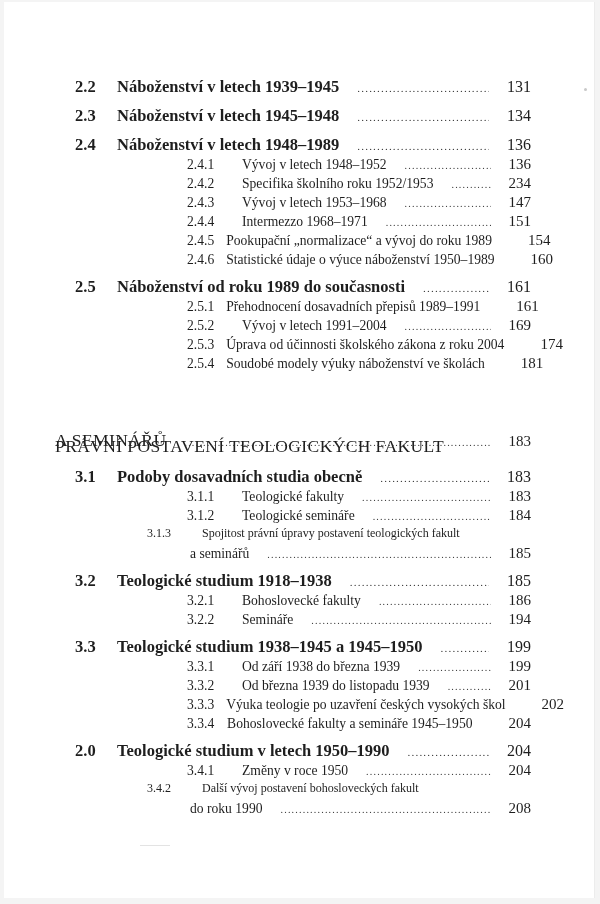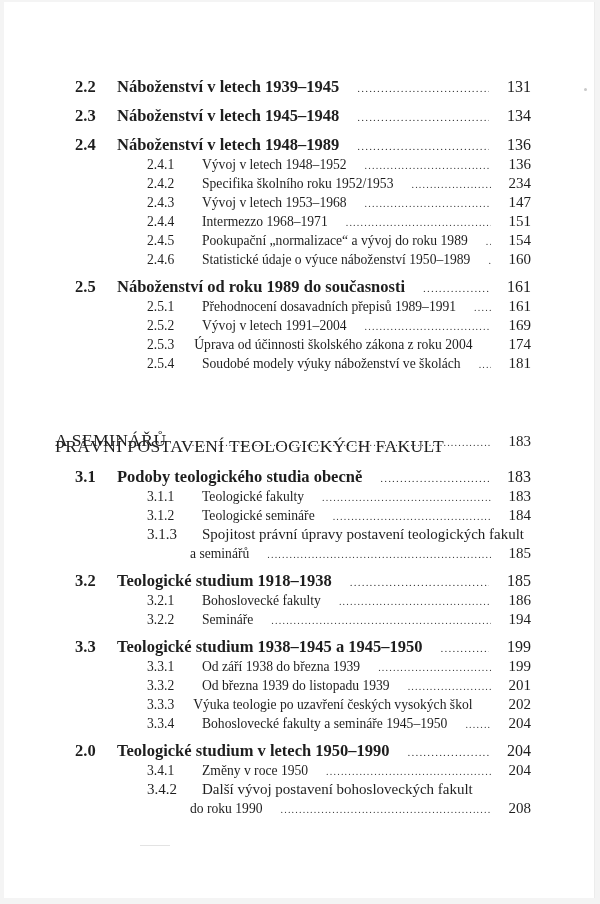--- a/index.html
+++ b/index.html
@@ -31,29 +31,29 @@
   .row .page-num { text-align: right; }
 
   
   .l2 { left: 75px; width: 456px; font-weight: bold; font-size: 16.5px; }
   .l2 .num { width: 30px; }
   .l2 .leader { font-weight: normal; font-size: 11px; }
   .l2 .page-num { font-weight: normal; font-size: 16px; }
 
   
   .l3 { left: 147px; width: 384px; font-size: 13.6px; }
-  .l3 .num { width: 43px; }
+  .l3 .num { width: 43px; margin-left: 40px; }
   .l3 .leader { font-size: 10px; }
   .l3 .page-num { font-size: 15px; }
 
   
   .l3c { left: 190px; width: 341px; font-size: 13.6px; }
   .l3c .leader { font-size: 10px; }
   .l3c .page-num { font-size: 15px; }
-  .l3a { left: 147px; width: 384px; font-size: 15px; font-family: Liberation Serif, serif; }
+  .l3a { left: 147px; width: 384px; font-size: 12px; font-family: Liberation Serif, serif; }
   .l3a .num { width: 43px; }
 
   
   .chap-line1 {
     position: absolute; left: 55px; top: 408px; font-size: 17.5px;
     letter-spacing: 0.4px; white-space: nowrap; margin-top: 28px;
   }
   .chap { left: 55px; width: 476px; font-size: 17.5px; letter-spacing: 0.4px; }
   .chap .leader { font-size: 10px; letter-spacing: 1.2px; }
   .chap .page-num { font-size: 15px; letter-spacing: 0; }
@@ -157,21 +157,21 @@
 
   <div class="chap-line1">PRÁVNÍ POSTAVENÍ TEOLOGICKÝCH FAKULT</div>
   <div class="row chap" style="top:430px">
     <span class="title">A SEMINÁŘŮ</span>
     <span class="leader"></span>
     <span class="page-num">183</span>
   </div>
 
   <div class="row l2" style="top:467px">
     <span class="num">3.1</span>
-    <span class="title">Podoby teologického studia obecně</span>
+    <span class="title">Podoby dosavadních studia obecně</span>
     <span class="leader"></span>
     <span class="page-num">183</span>
   </div>
   <div class="row l3" style="top:488px">
     <span class="num">3.1.1</span>
     <span class="title">Teologické fakulty</span>
     <span class="leader"></span>
     <span class="page-num">183</span>
   </div>
   <div class="row l3" style="top:507px">

